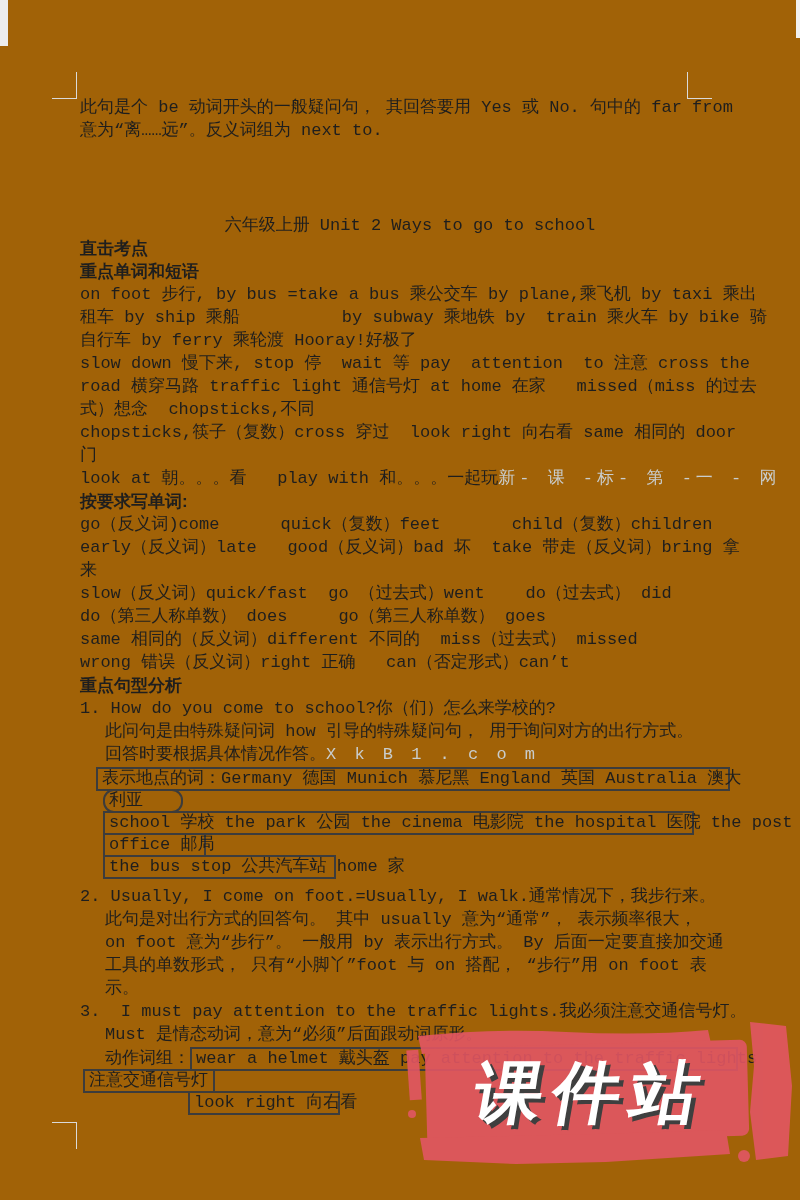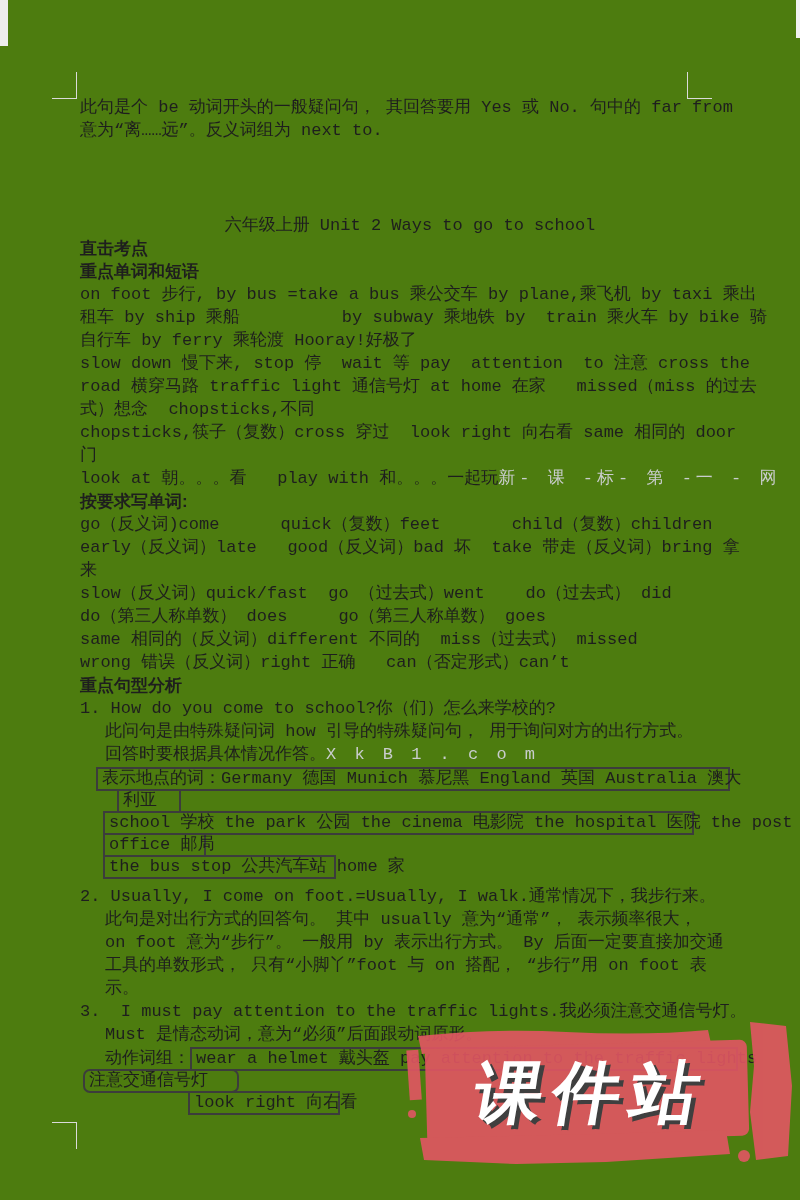--- a/index.html
+++ b/index.html
@@ -1,38 +1,38 @@
 <!DOCTYPE html>
 <html><head>
 <meta charset="utf-8">
 <style>
   html,body{margin:0;padding:0;background:#fff;}
   .page{
-    position:relative;width:800px;height:1200px;background:#4d7c0f;overflow:hidden;
+    position:relative;width:800px;height:1200px;background:#a16207;overflow:hidden;
     font-family:"Liberation Mono","DejaVu Sans Mono",monospace;
     font-size:17px;line-height:23px;color:#1e1e1e;
   }
   .content{position:absolute;left:80px;top:96px;width:660px;}
   .line{white-space:pre;height:23px;}
   .title-line{text-align:center;margin-top:72px;}
   .heading{font-weight:bold;font-family:"Liberation Sans","DejaVu Sans",sans-serif;}
   .sub{margin-left:25px;}
   .wm{color:#c9cdcd;letter-spacing:4px;}
   
   .box{border:2px solid #3c3c3c;line-height:20px;padding:0 4px;white-space:pre;box-sizing:border-box;}
   .box-a{width:634px;margin-left:16px;margin-top:1px;}
-  .box-b{width:64px; margin-left:37px;margin-top:-2px;}
+  .box-b{width:80px; margin-left:23px;margin-top:-2px;border-radius:11px;}
   .box-c{width:591px;margin-left:23px;margin-top:-2px;}
   .box-d{width:103px;margin-left:23px;margin-top:-2px;}
   .box-e{width:233px;margin-left:23px;margin-top:-2px;}
   .item2-line{margin-top:6px;}
   .action-row{display:flex;margin-left:25px;margin-top:1px;}
   .action-label{white-space:pre;width:85px;flex:0 0 85px;}
   .box-wear{width:548px;}
-  .box-note{width:156px;margin-left:3px;margin-top:-2px;border-radius:7px;}
+  .box-note{width:132px;margin-left:3px;margin-top:-2px;}
   .box-look{width:152px;margin-left:108px;margin-top:-2px;}
   
   .corner{position:absolute;width:24px;height:26px;}
   .corner-tl{left:52px;top:72px;border-right:1px solid #dadada;border-bottom:1px solid #dadada;}
   .corner-tr{left:687px;top:72px;border-left:1px solid #dadada;border-bottom:1px solid #dadada;}
   .corner-bl{left:52px;top:1122px;border-right:1px solid #dadada;border-top:1px solid #dadada;}
   .edge-tl{position:absolute;left:0;top:0;width:8px;height:46px;background:#ededed;}
   .edge-tr{position:absolute;right:0;top:0;width:4px;height:38px;background:#f1f1f1;}
   
   .stamp{position:absolute;left:396px;top:1014px;width:404px;height:160px;pointer-events:none;}

